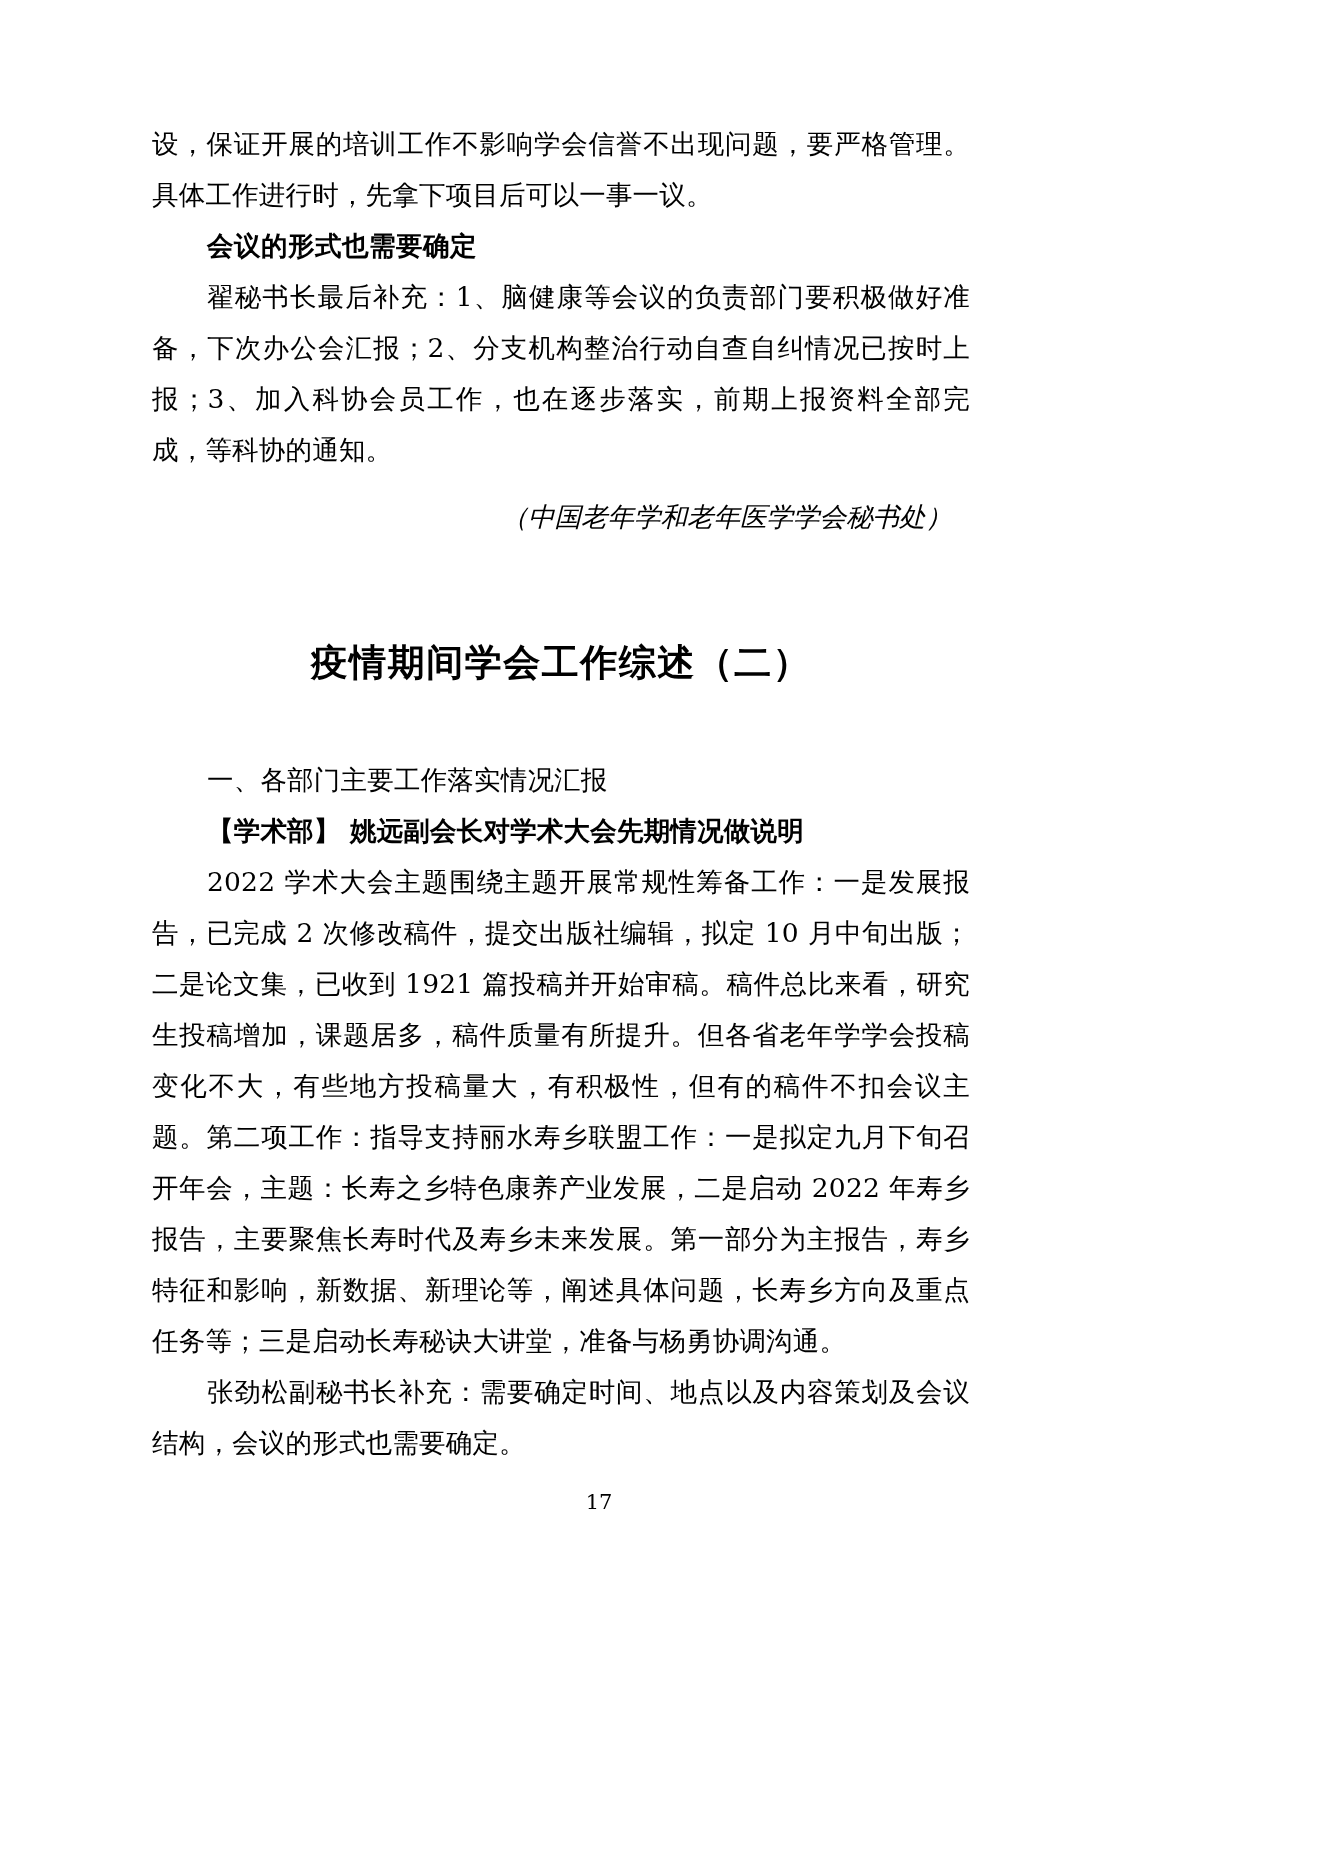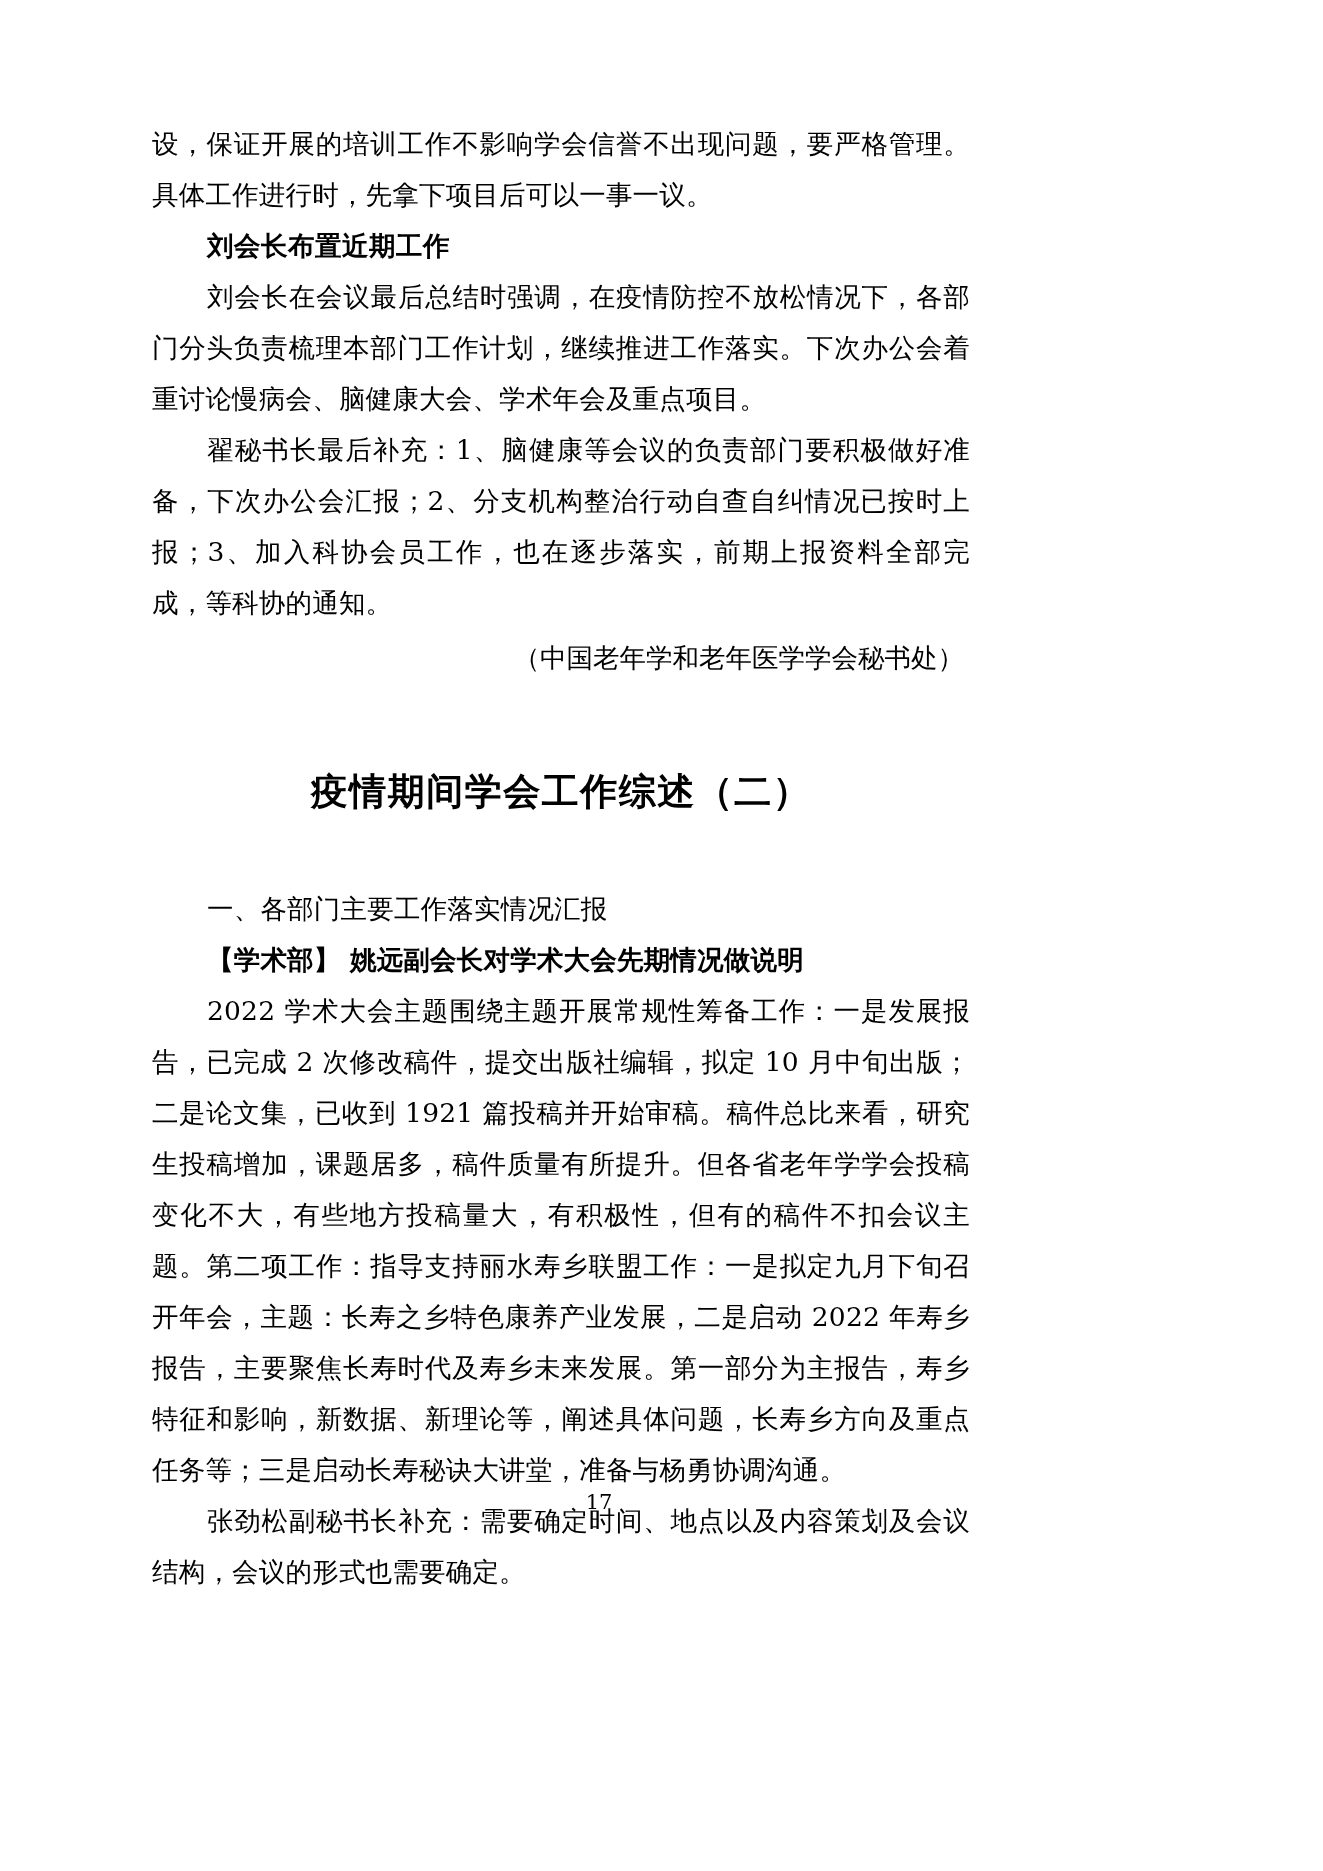--- a/index.html
+++ b/index.html
@@ -49,23 +49,24 @@
     margin: 0;
     text-indent: 55px;
     letter-spacing: 0.5px;
   }
   .heading-bold.tight {
     letter-spacing: 0.2px;
   }
   .sig {
     font-size: 26.5px;
     line-height: 51px;
-    margin: 4px;
+    margin: 16px;
     text-align: right;
     padding-right: 2px;
+    font-style: italic;
   }
   .doc-title {
     font-size: 37px;
     line-height: 56px;
     font-weight: bold;
     text-align: center;
     letter-spacing: 1.5px;
     margin: 16px;
     font-family: "DejaVu Serif", "Liberation Serif", serif;
   }
@@ -88,23 +89,22 @@
 </style>
 </head>
 <body>
 
 <div class="page">
 
   <div class="content">
 
     <p class="para cont">设，保证开展的培训工作不影响学会信誉不出现问题，要严格管理。具体工作进行时，先拿下项目后可以一事一议。</p>
 
-    <p class="heading-bold">刘会长布置近期工作</p>
+    <p class="heading-bold">会议的形式也需要确定</p>
 
-    <p class="para indent">刘会长在会议最后总结时强调，在疫情防控不放松情况下，各部门分头负责梳理本部门工作计划，继续推进工作落实。下次办公会着重讨论慢病会、脑健康大会、学术年会及重点项目。</p>
 
     <p class="para indent">翟秘书长最后补充：1、脑健康等会议的负责部门要积极做好准备，下次办公会汇报；2、分支机构整治行动自查自纠情况已按时上报；3、加入科协会员工作，也在逐步落实，前期上报资料全部完成，等科协的通知。</p>
 
     <p class="sig">（中国老年学和老年医学学会秘书处）</p>
 
     <div class="spacer-title-top"></div>
 
     <h1 class="doc-title">疫情期间学会工作综述（二）</h1>
 
     <div class="spacer-title-bottom"></div>

